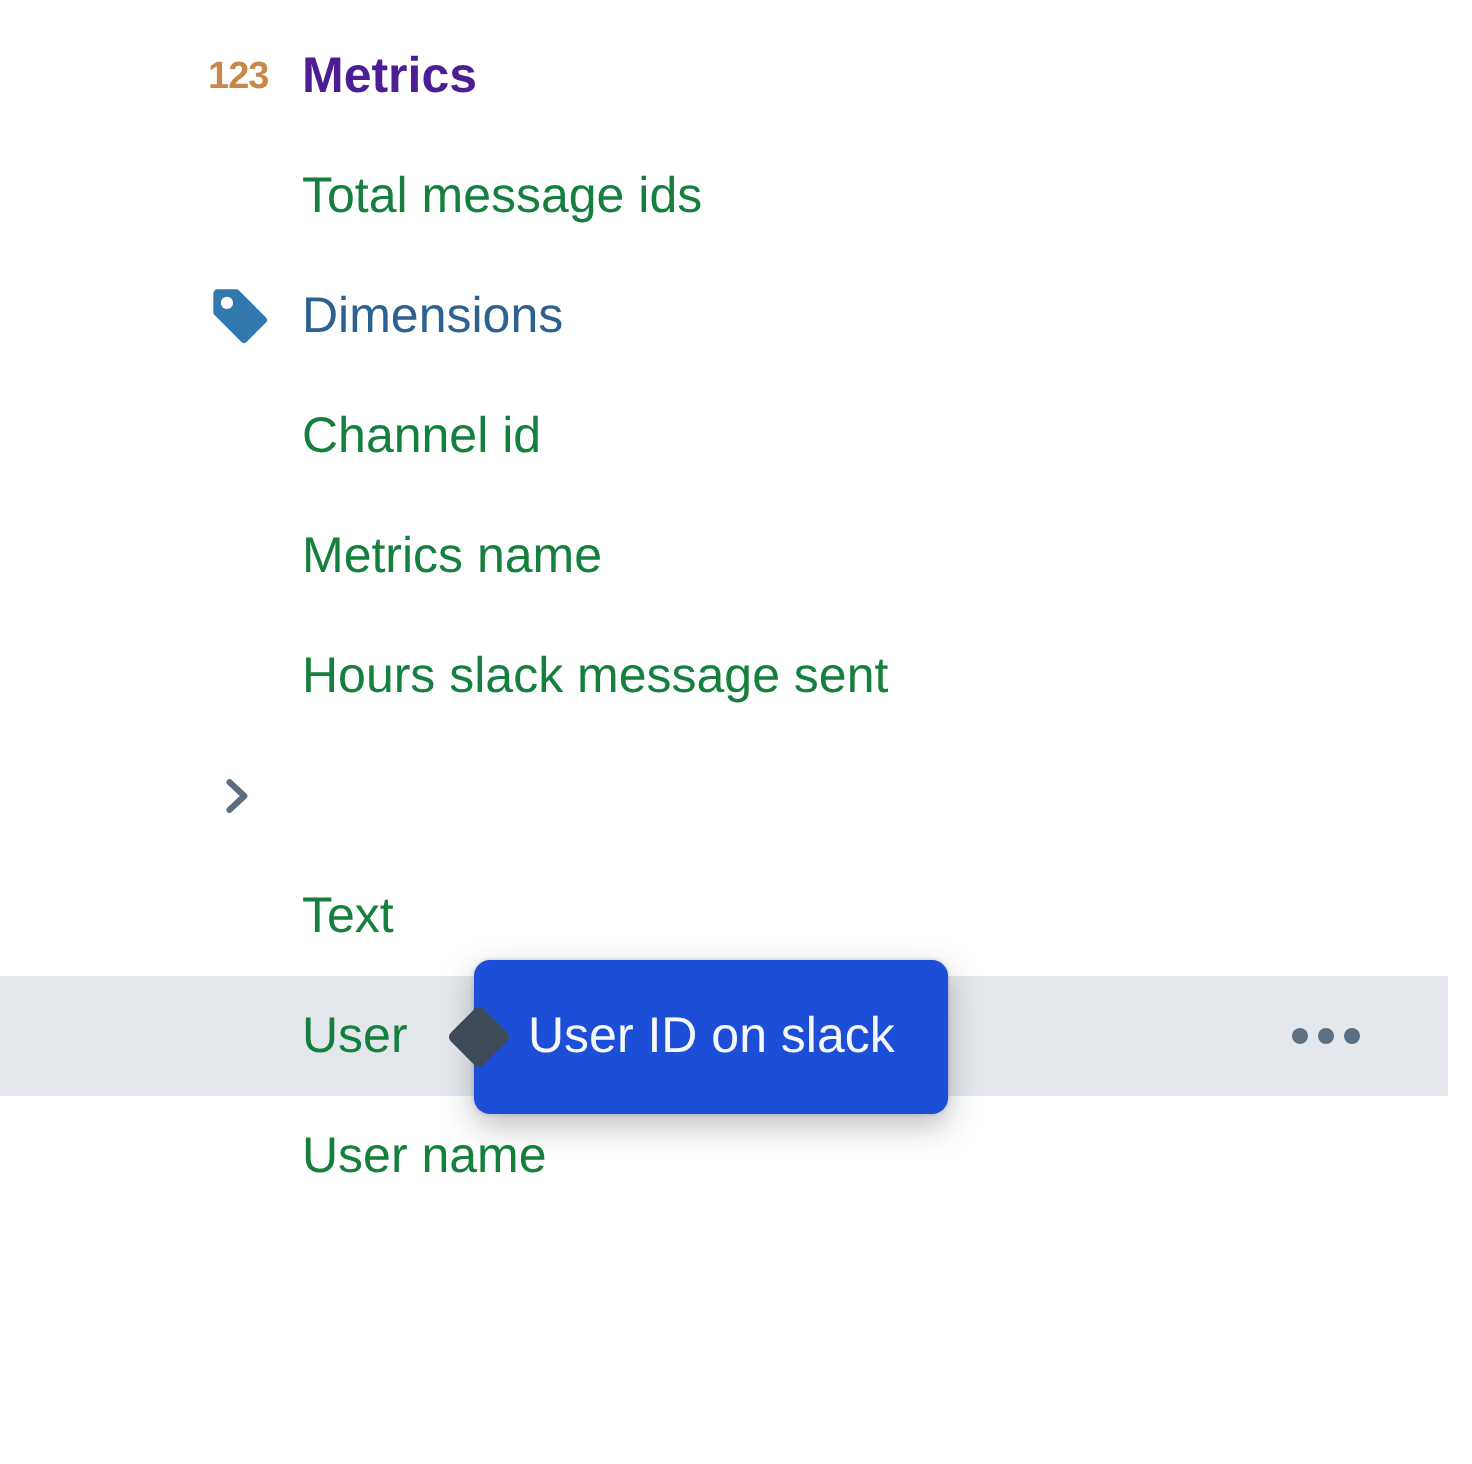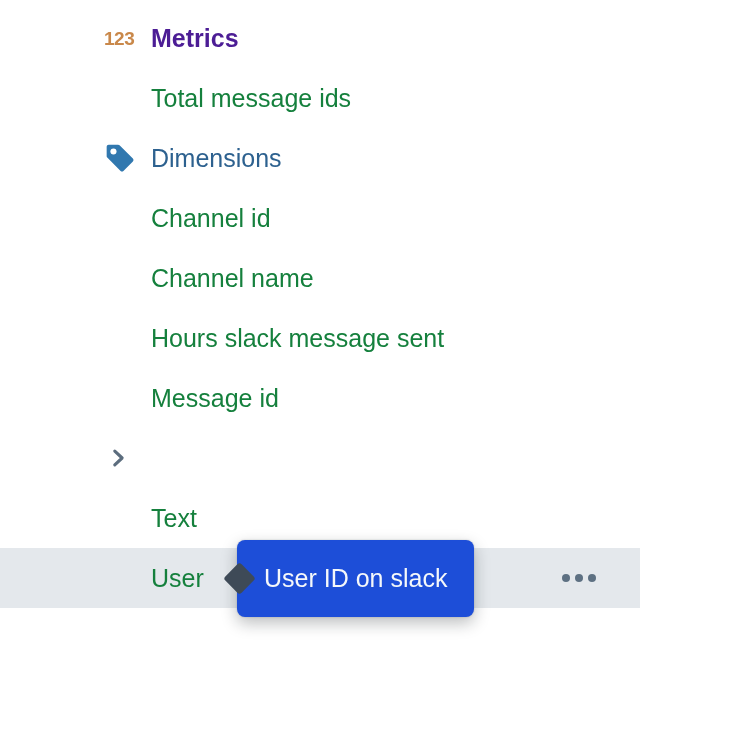--- a/index.html
+++ b/index.html
@@ -12,21 +12,21 @@
   .tree { position:relative; padding-top:8px; width:736px; }
   .row {
     position:relative;
     height:60px;
     display:flex;
     align-items:center;
     padding-left:104px;
     width:616px;
     cursor:pointer;
   }
-  .row.highlighted { background:#e4e8ec; width:640px; }
+  .row.highlighted { background:#e4e8ec; width:724px; }
   .slot {
     width:47px;
     display:flex;
     align-items:center;
     flex:none;
   }
   .label {
     font-size:25px;
     color:#15803d;
     white-space:nowrap;
@@ -115,32 +115,28 @@
     <span class="label">Dimensions</span>
   </div>
 
   <div class="row">
     <span class="slot"></span>
     <span class="label">Channel id</span>
   </div>
 
   <div class="row">
     <span class="slot"></span>
-    <span class="label">Channel name</span>
+    <span class="label">Metrics name</span>
   </div>
 
   <div class="row">
     <span class="slot"></span>
     <span class="label">Hours slack message sent</span>
   </div>
 
-  <div class="row">
-    <span class="slot"></span>
-    <span class="label">Message id</span>
-  </div>
 
   <div class="row">
     <span class="slot">
       <svg class="chev-icon" viewBox="0 0 24 24" aria-hidden="true">
         <polyline points="8.5,4.5 16.5,12 8.5,19.5" fill="none" stroke="#5c6d7e" stroke-width="3.4" stroke-linecap="round" stroke-linejoin="round"></polyline>
       </svg>
     </span>
   </div>
 
   <div class="row">
@@ -157,14 +153,18 @@
       <span>User ID on slack</span>
     </div>
 
     <button class="more-btn" aria-label="more options">
       <span class="dot"></span>
       <span class="dot"></span>
       <span class="dot"></span>
     </button>
   </div>
 
+  <div class="row">
+    <span class="slot"></span>
+    <span class="label">User name</span>
+  </div>
 
 </div>
 
 </body></html>

